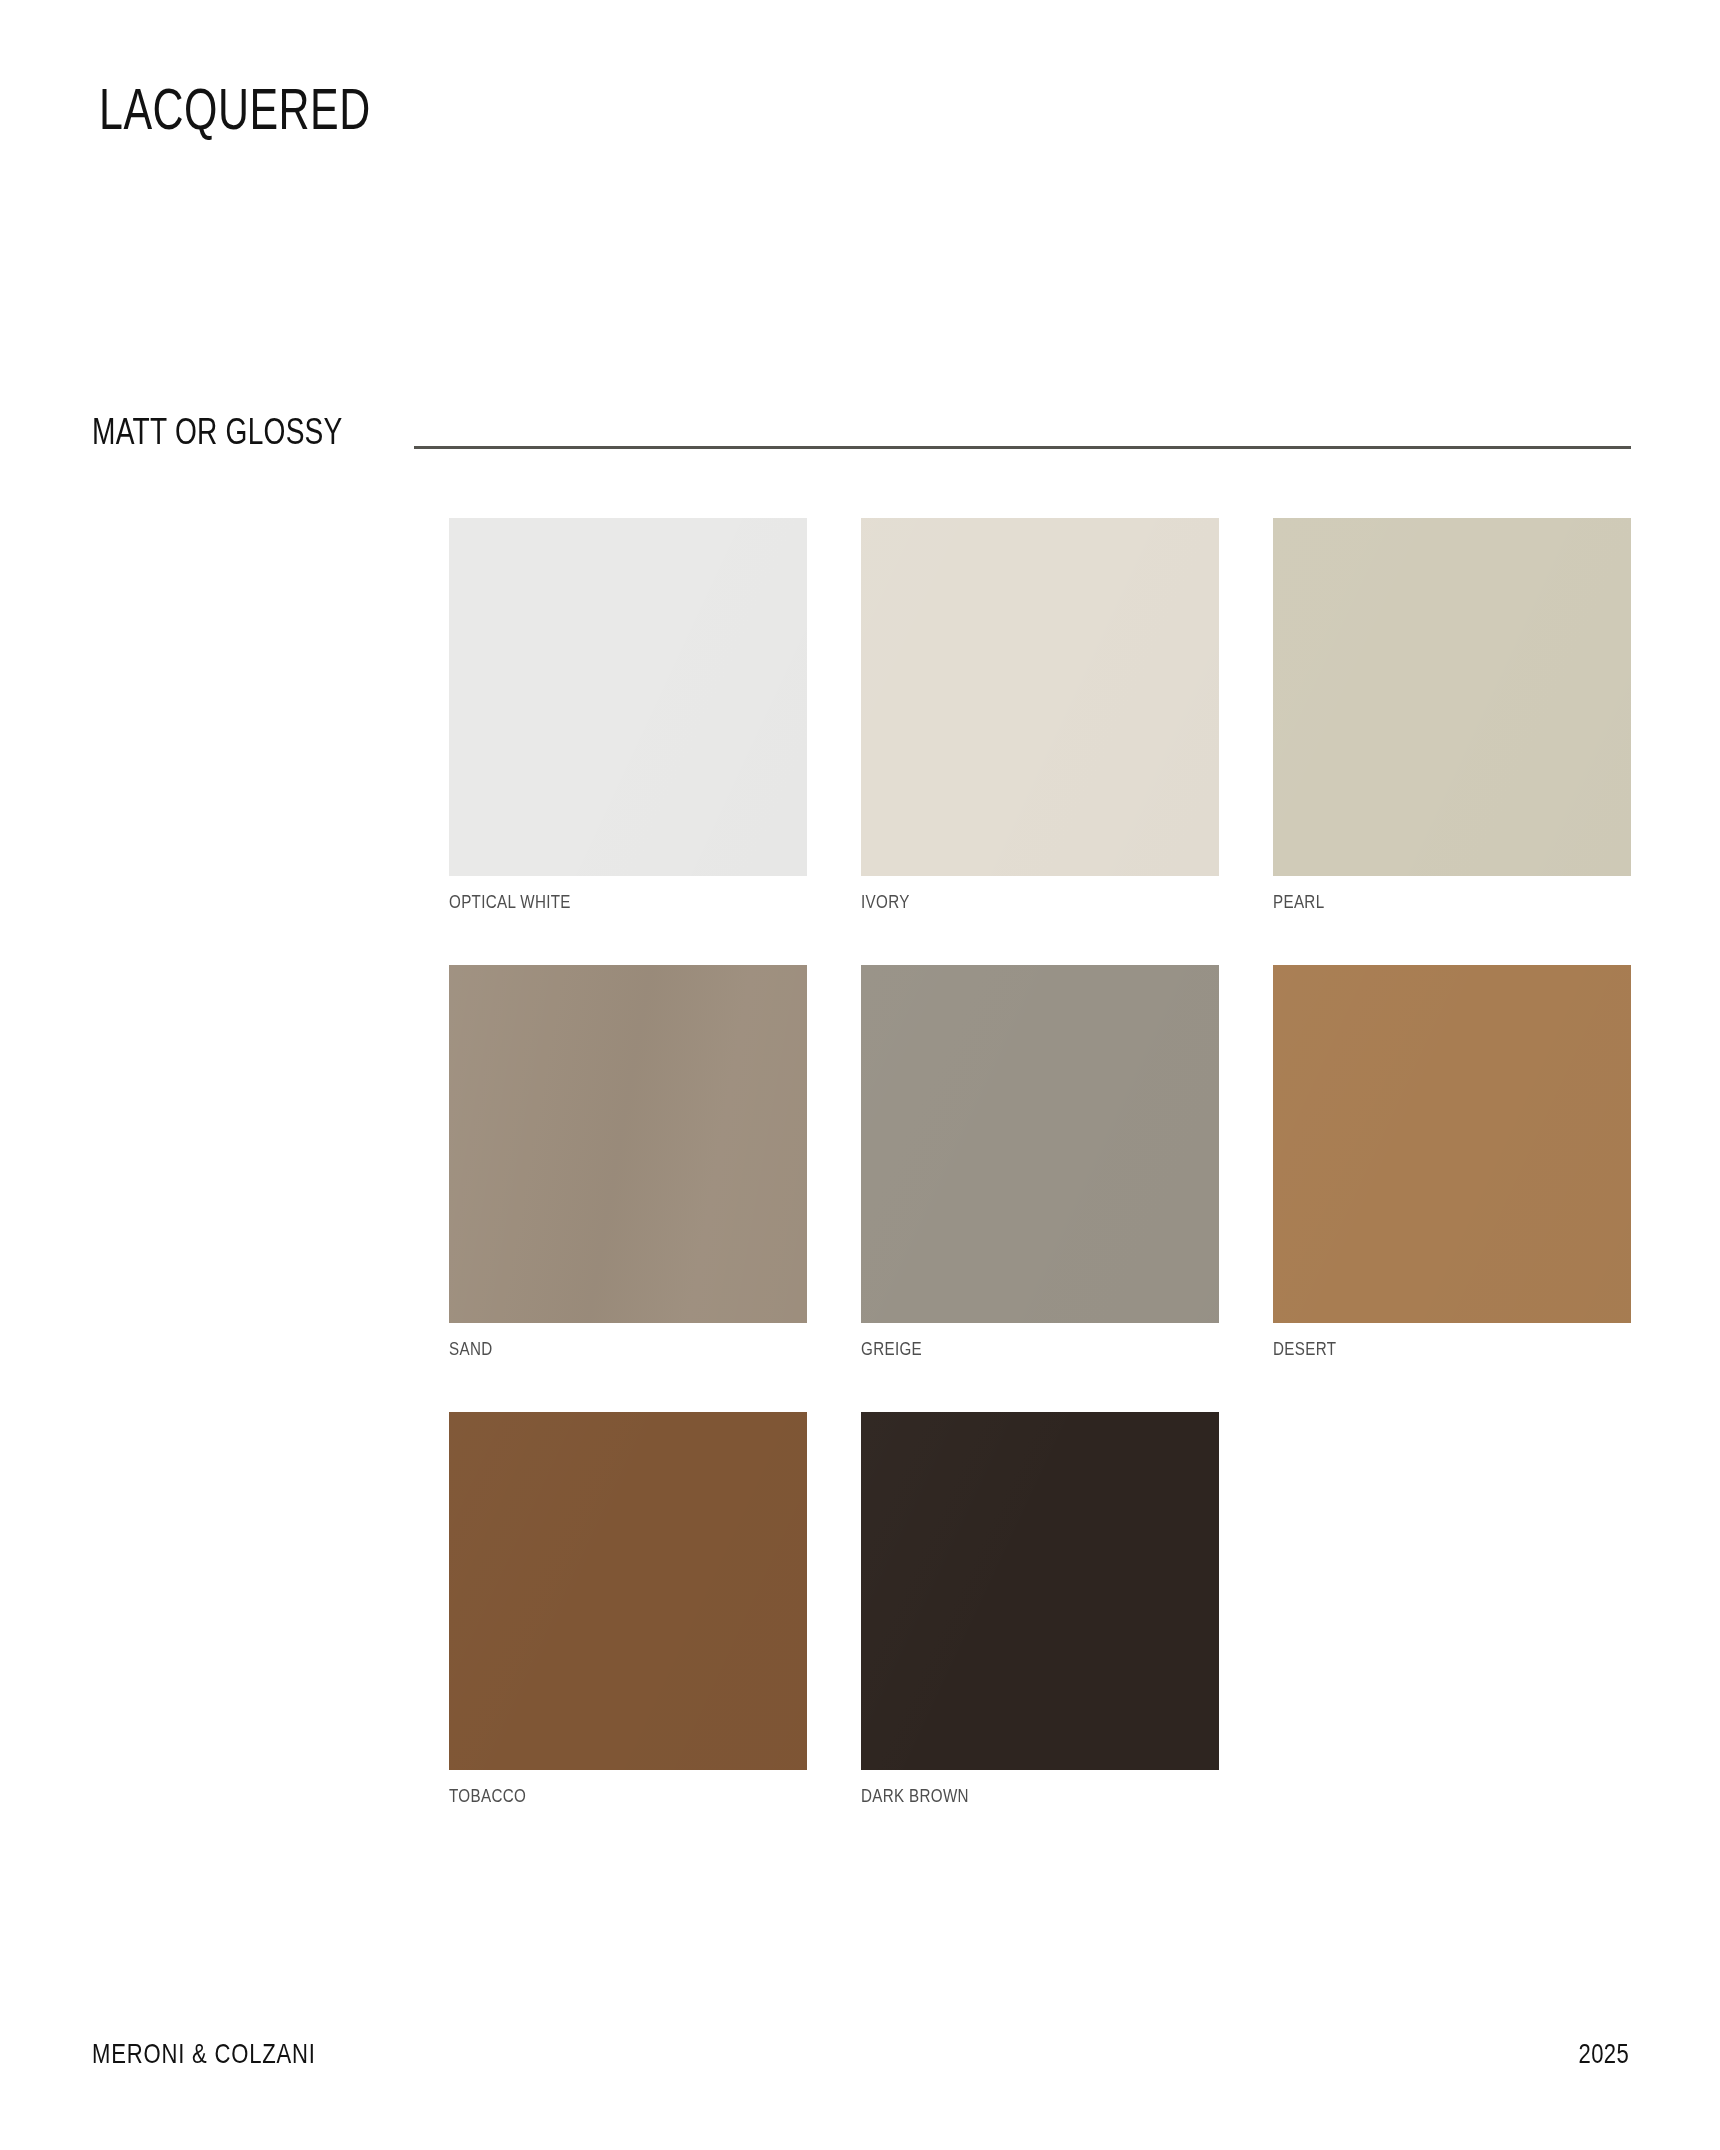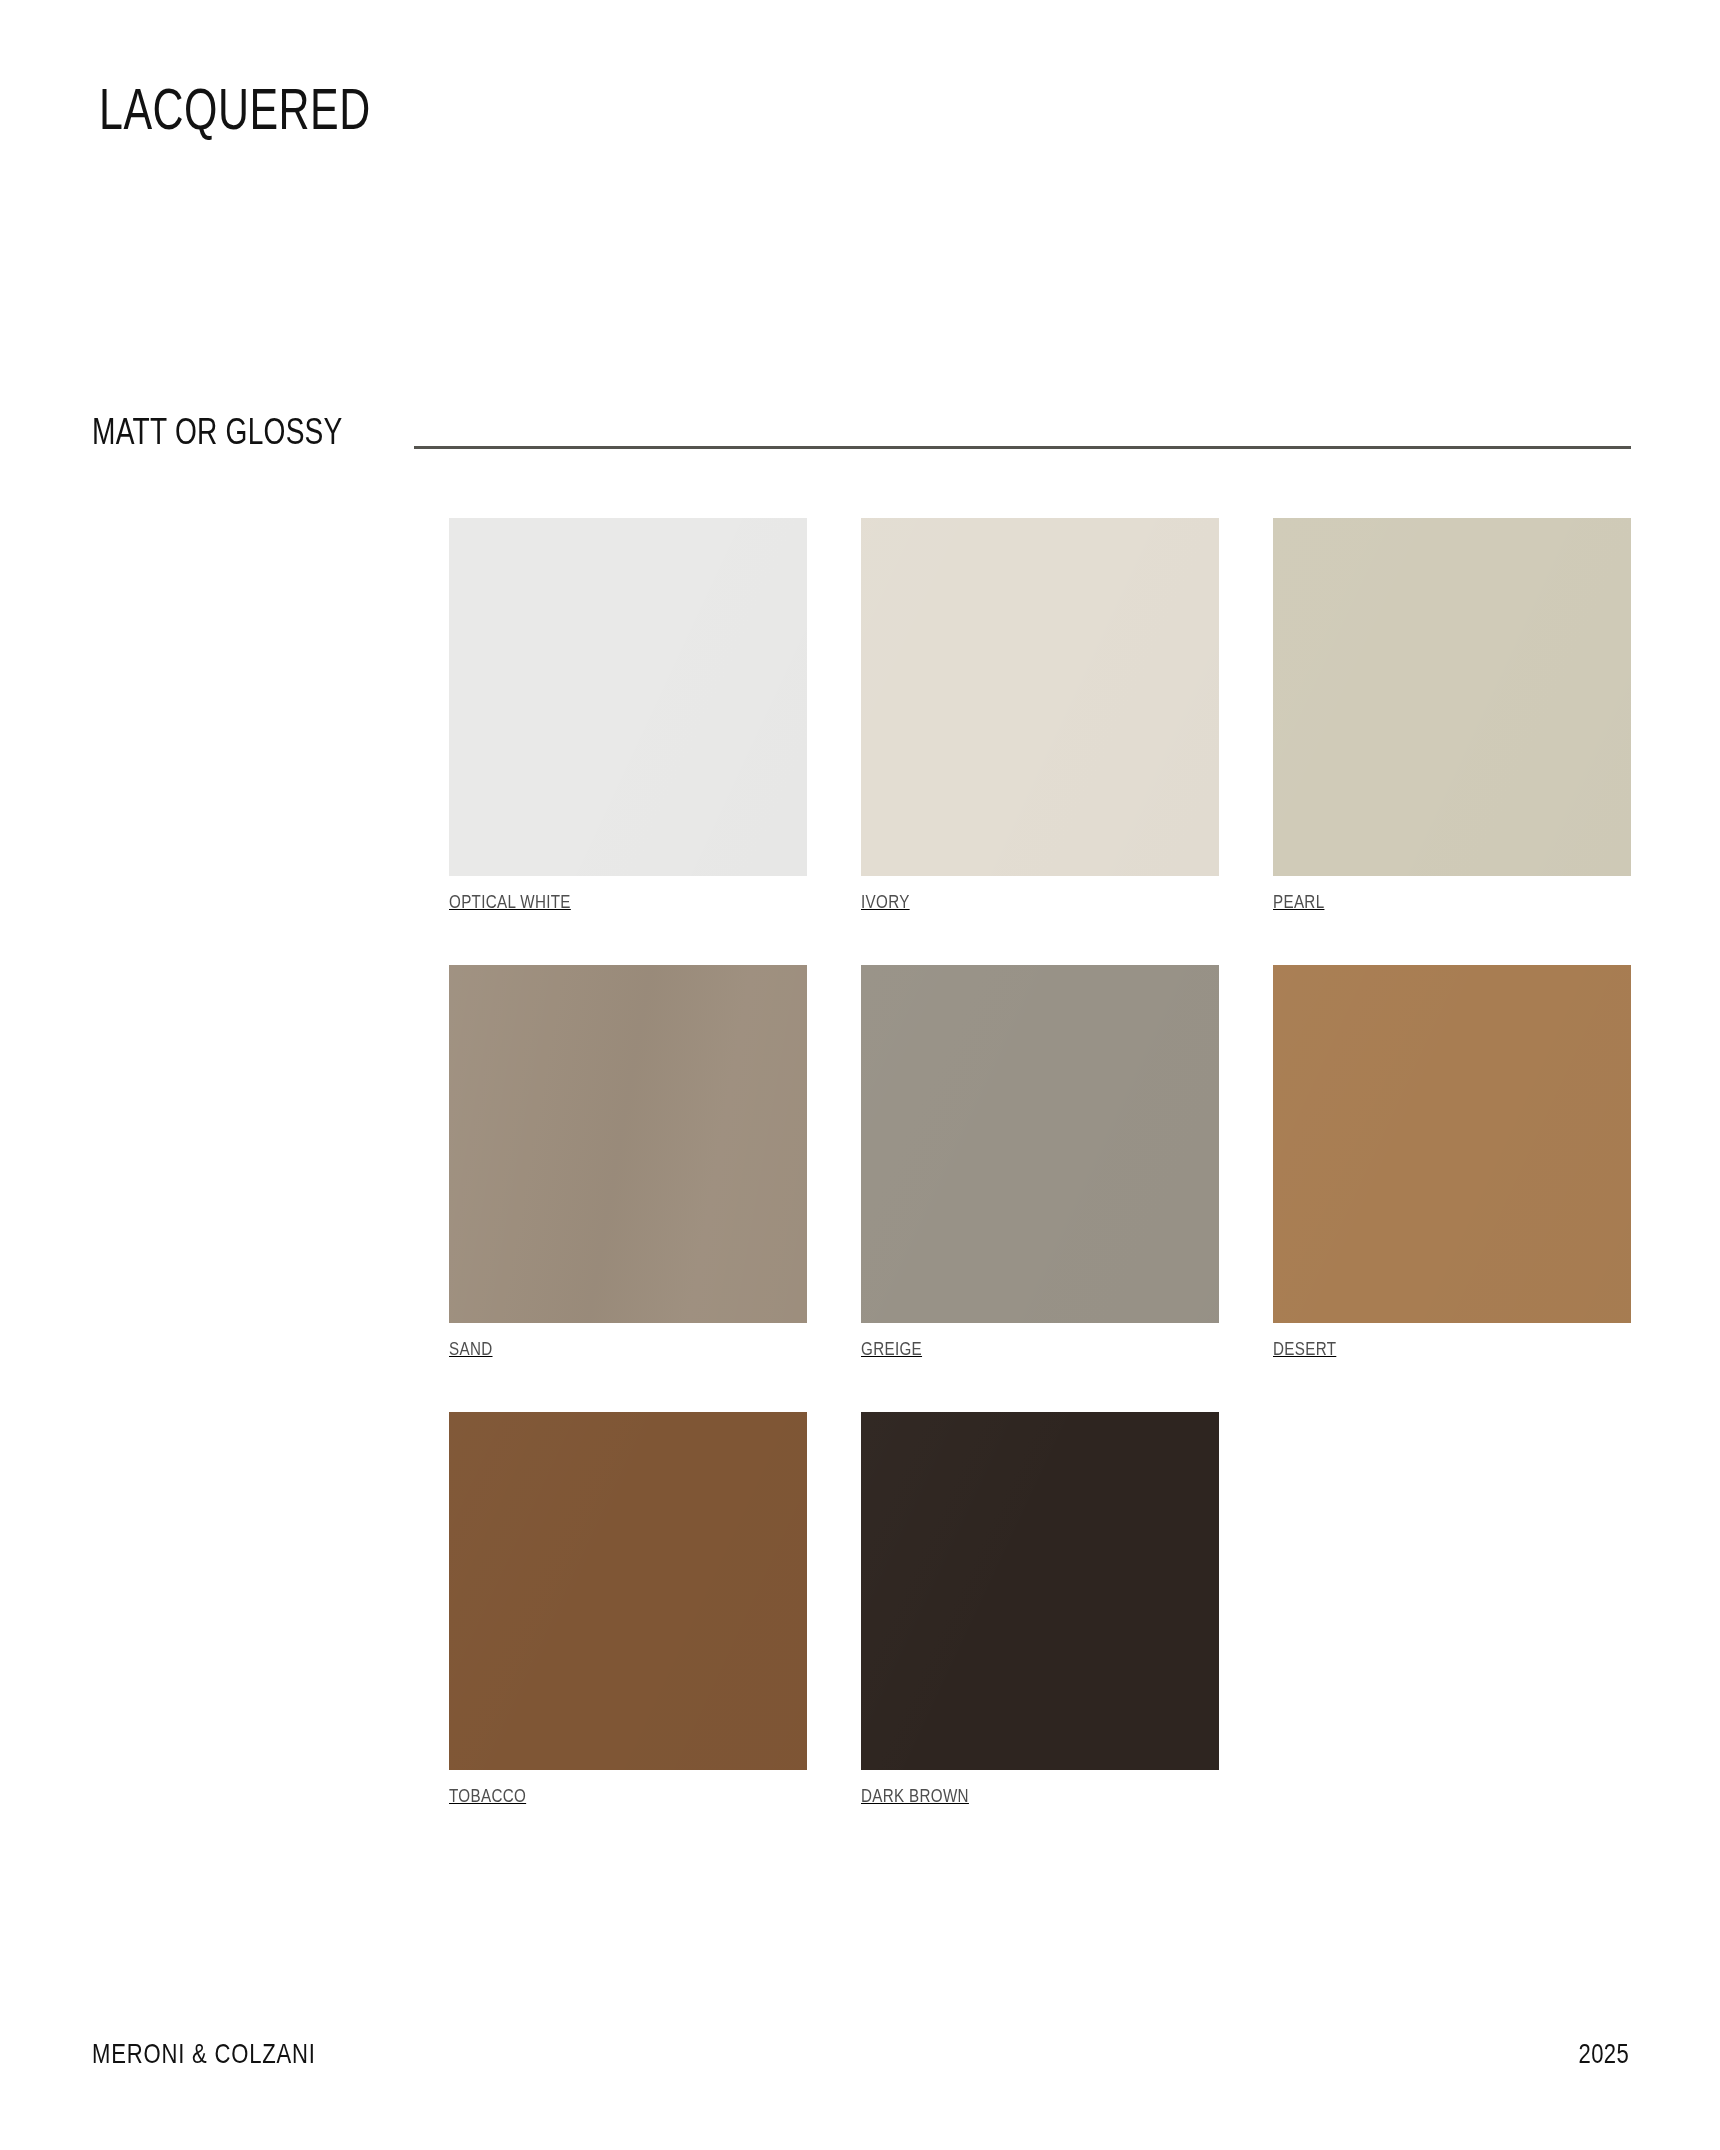--- a/index.html
+++ b/index.html
@@ -100,21 +100,20 @@
     left: 449px;
     top: 518px;
     width: 1182px;
     display: grid;
     grid-template-columns: repeat(3, 358px);
     column-gap: 54px;
     row-gap: 54px;
   }
   .swatch-cell {
     width: 358px;
-    text-decoration: underline;
   }
   .swatch-chip {
     width: 358px;
     height: 358px;
     display: block;
     position: relative;
     overflow: hidden;
   }
   .swatch-chip .sheen {
     position: absolute;

